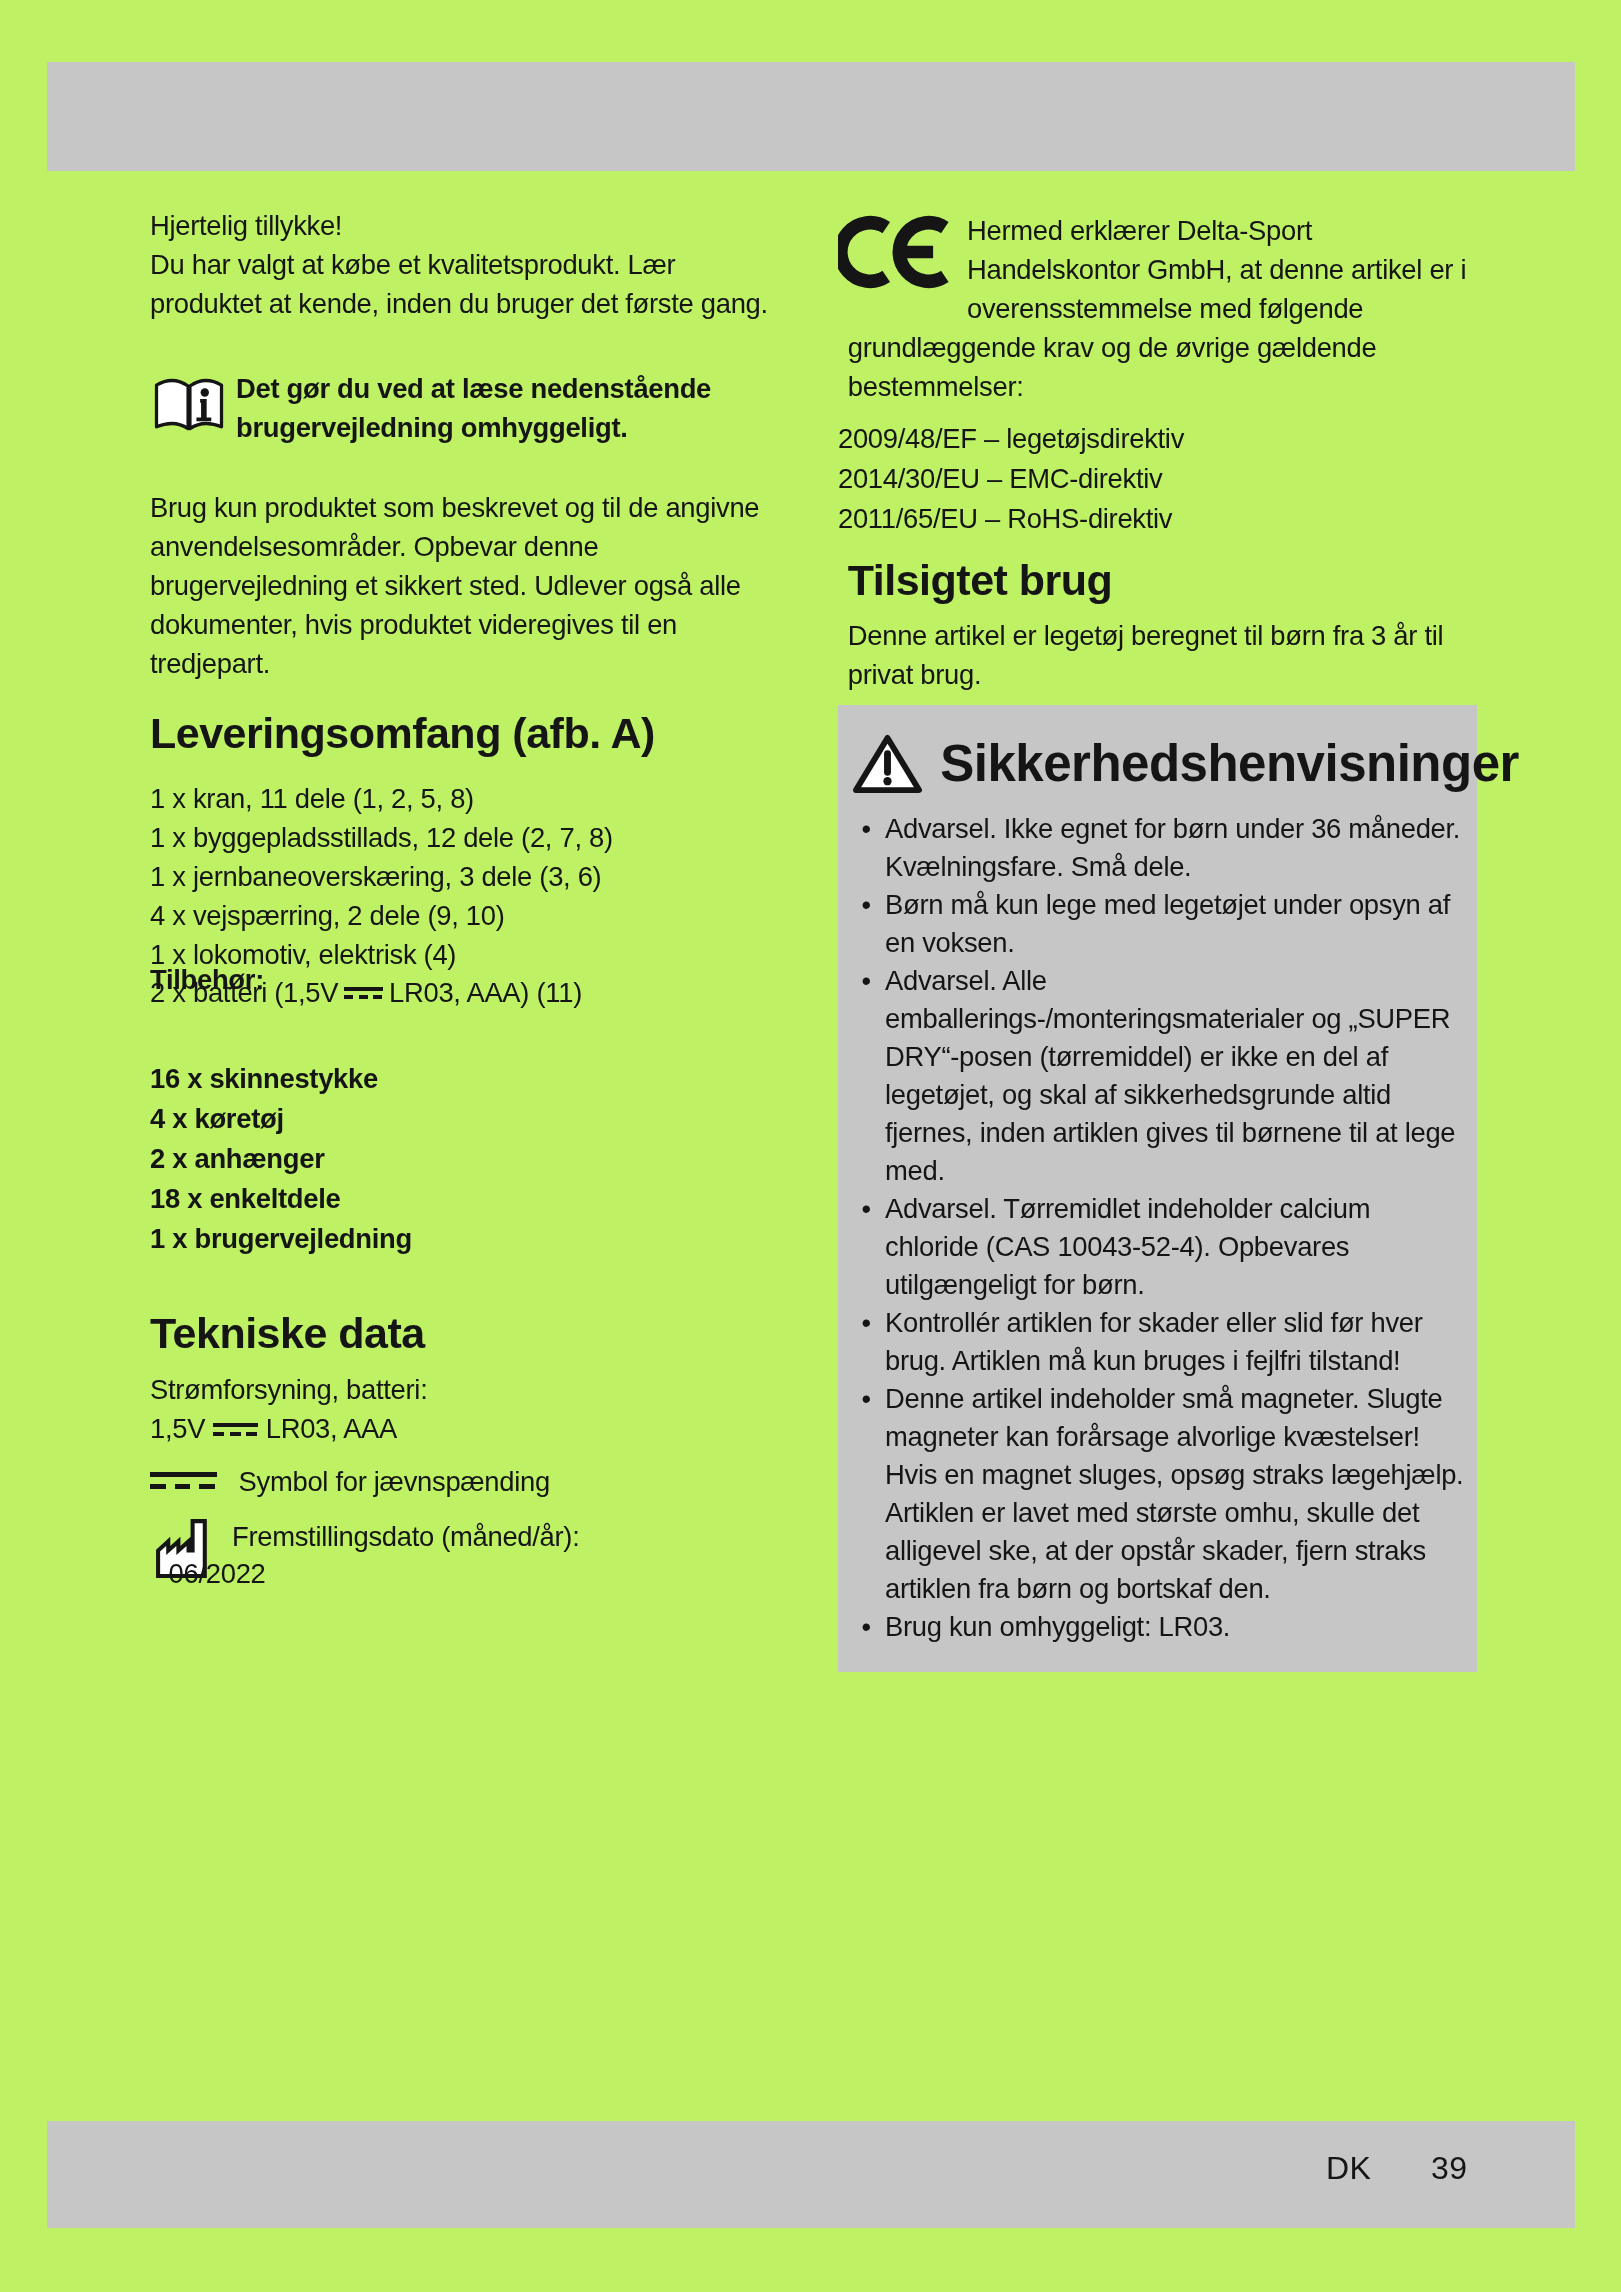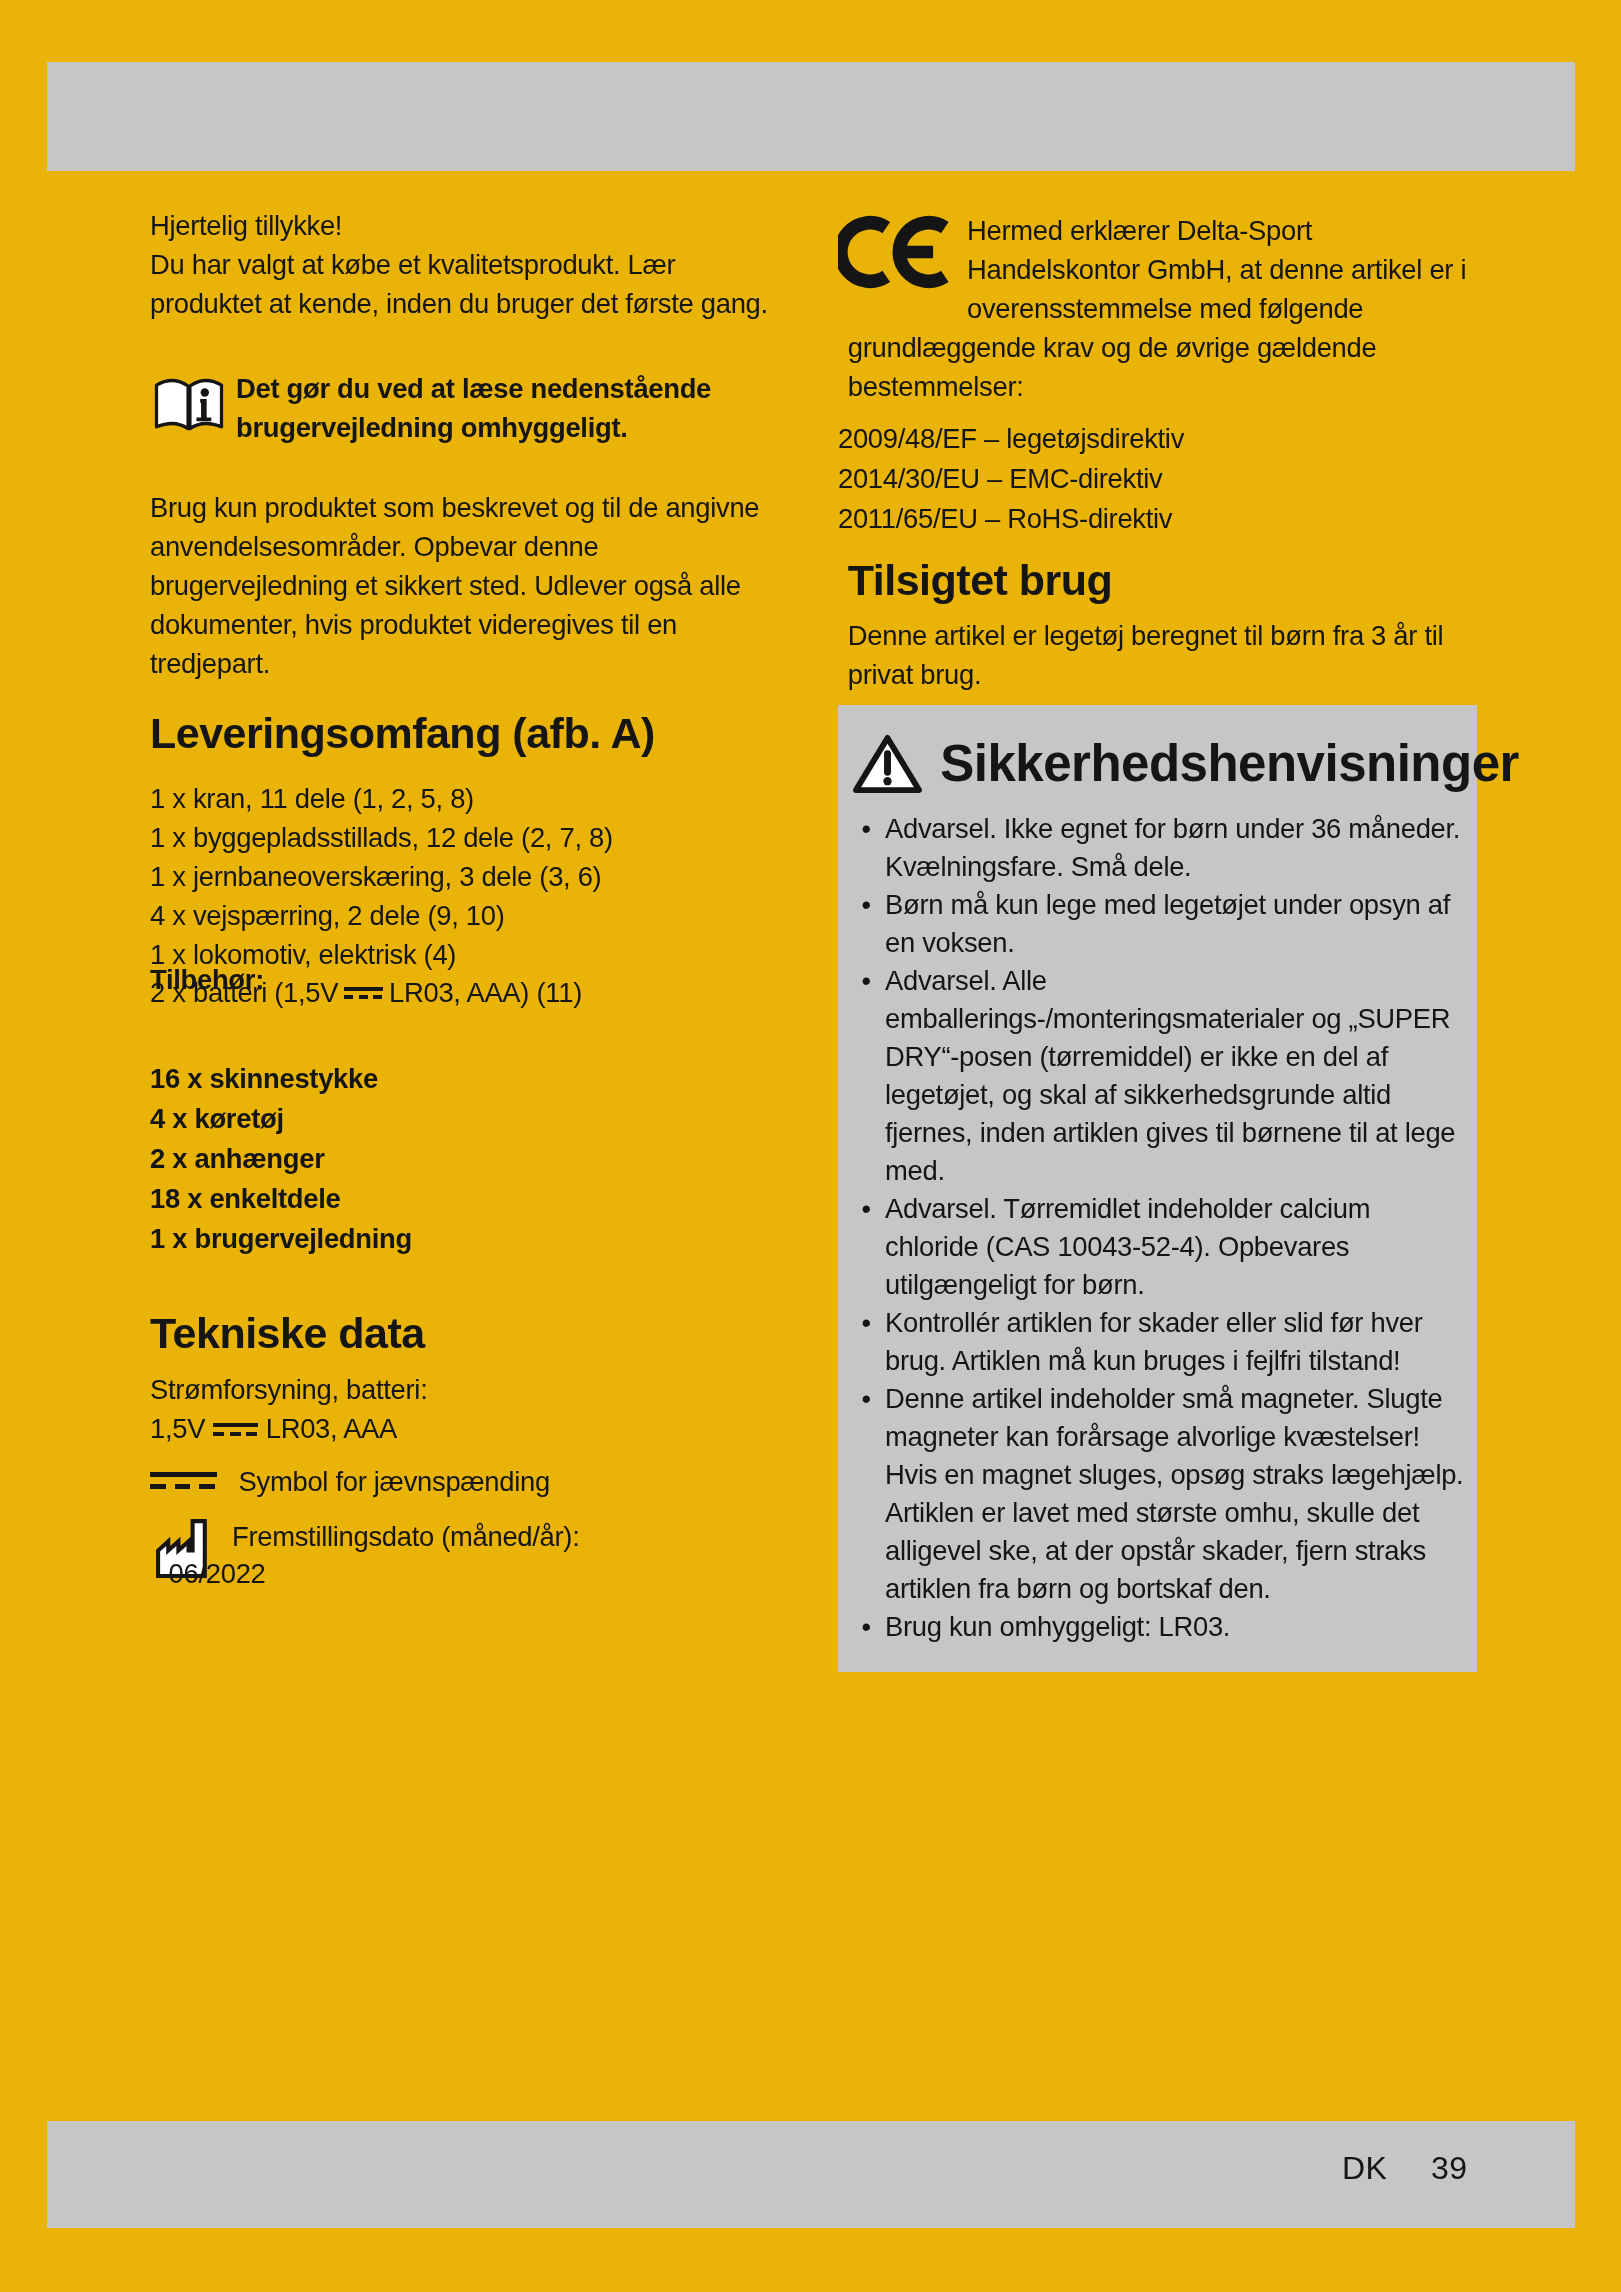--- a/index.html
+++ b/index.html
@@ -1,23 +1,23 @@
 <!DOCTYPE html>
 <html><head>
 <meta charset="utf-8">
 <style>
   html,body{margin:0;padding:0;background:#ffffff;}
-  .page{position:relative;width:1621px;height:2293px;background:#eab308;
+  .page{position:relative;width:1621px;height:2293px;background:#bef264;
         font-family:"Liberation Sans",sans-serif;color:#151515;overflow:hidden;}
 
   
   .bar{position:absolute;left:47px;width:1528px;background:#c6c6c6;}
   .header-bar{top:62px;height:109px;}
   .footer-bar{top:2121px;height:107px;}
-  .f-dk{position:absolute;left:1279px;top:29px;font-size:32px;letter-spacing:0.5px;margin-left:16px;}
+  .f-dk{position:absolute;left:1279px;top:29px;font-size:32px;letter-spacing:0.5px;}
   .f-num{position:absolute;left:1384px;top:29px;font-size:32px;letter-spacing:0.5px;}
 
   
   .col{position:absolute;top:0;}
   .col-left{left:150px;width:637px;}
   .col-right{left:838px;width:639px;}
   .col > *{position:absolute;left:0;width:100%;box-sizing:border-box;}
 
   .body{font-size:27.4px;line-height:39px;letter-spacing:-0.3px;margin:0;}
   .bold{font-weight:bold;}

